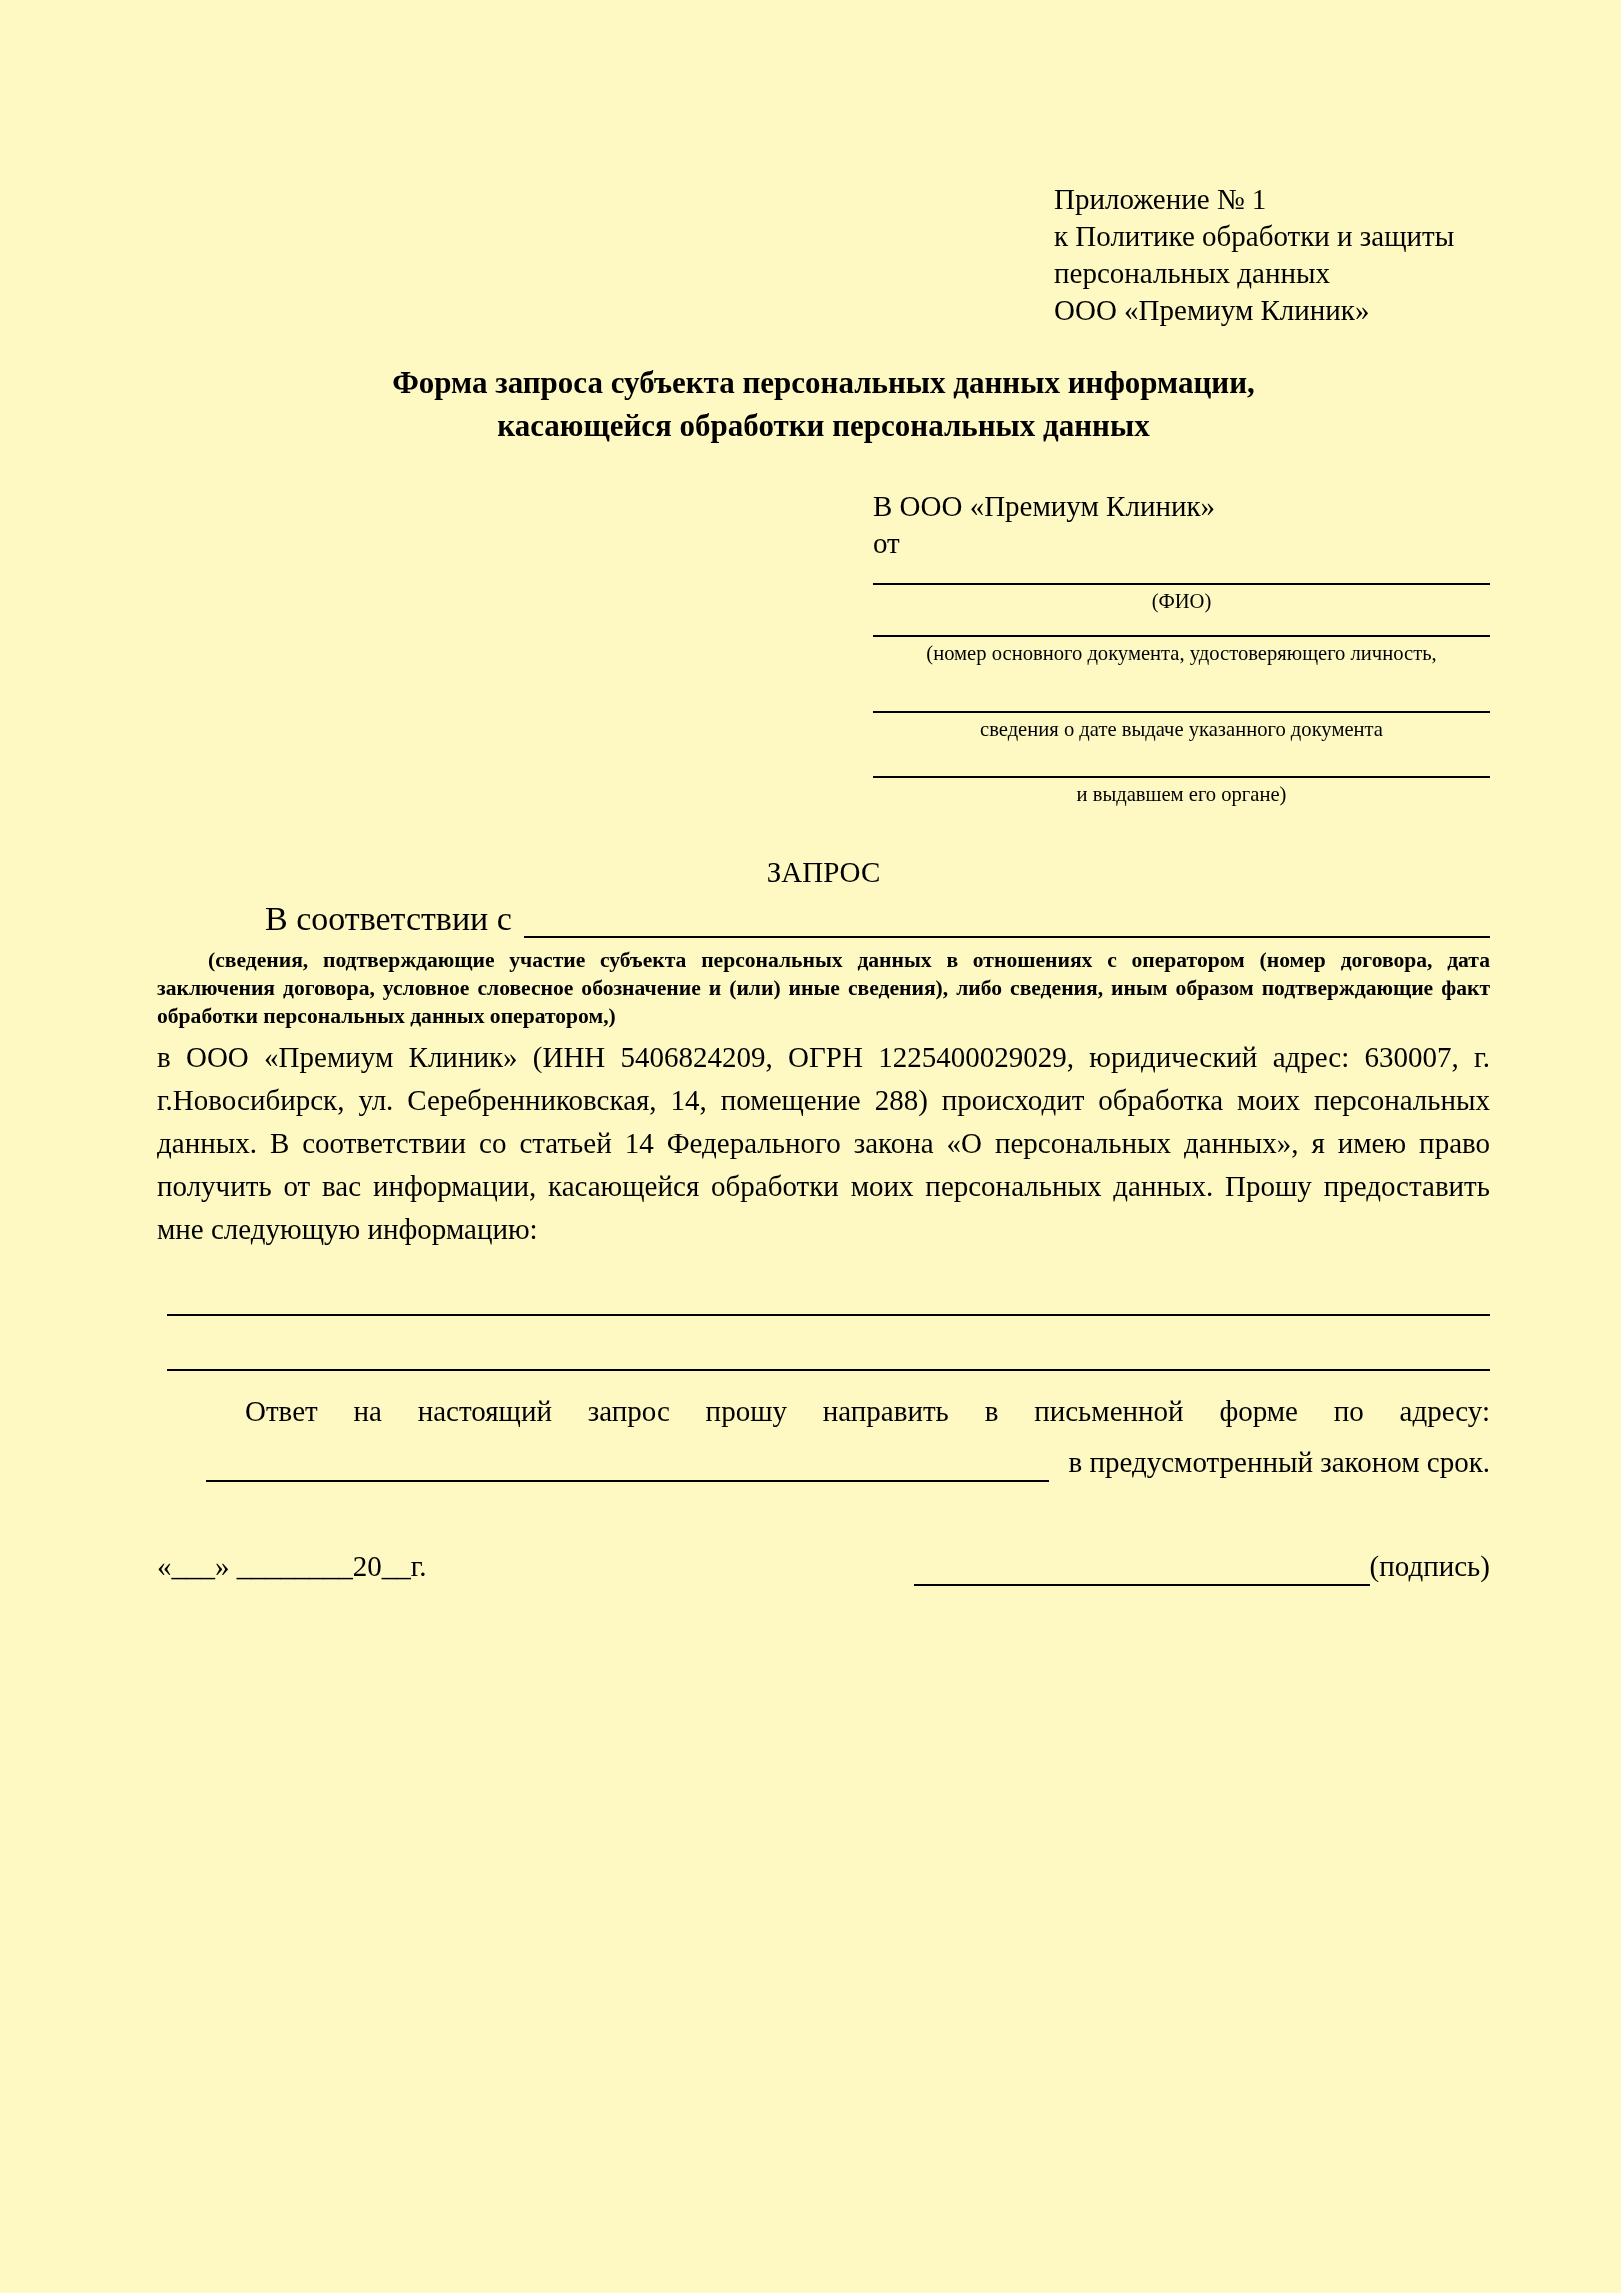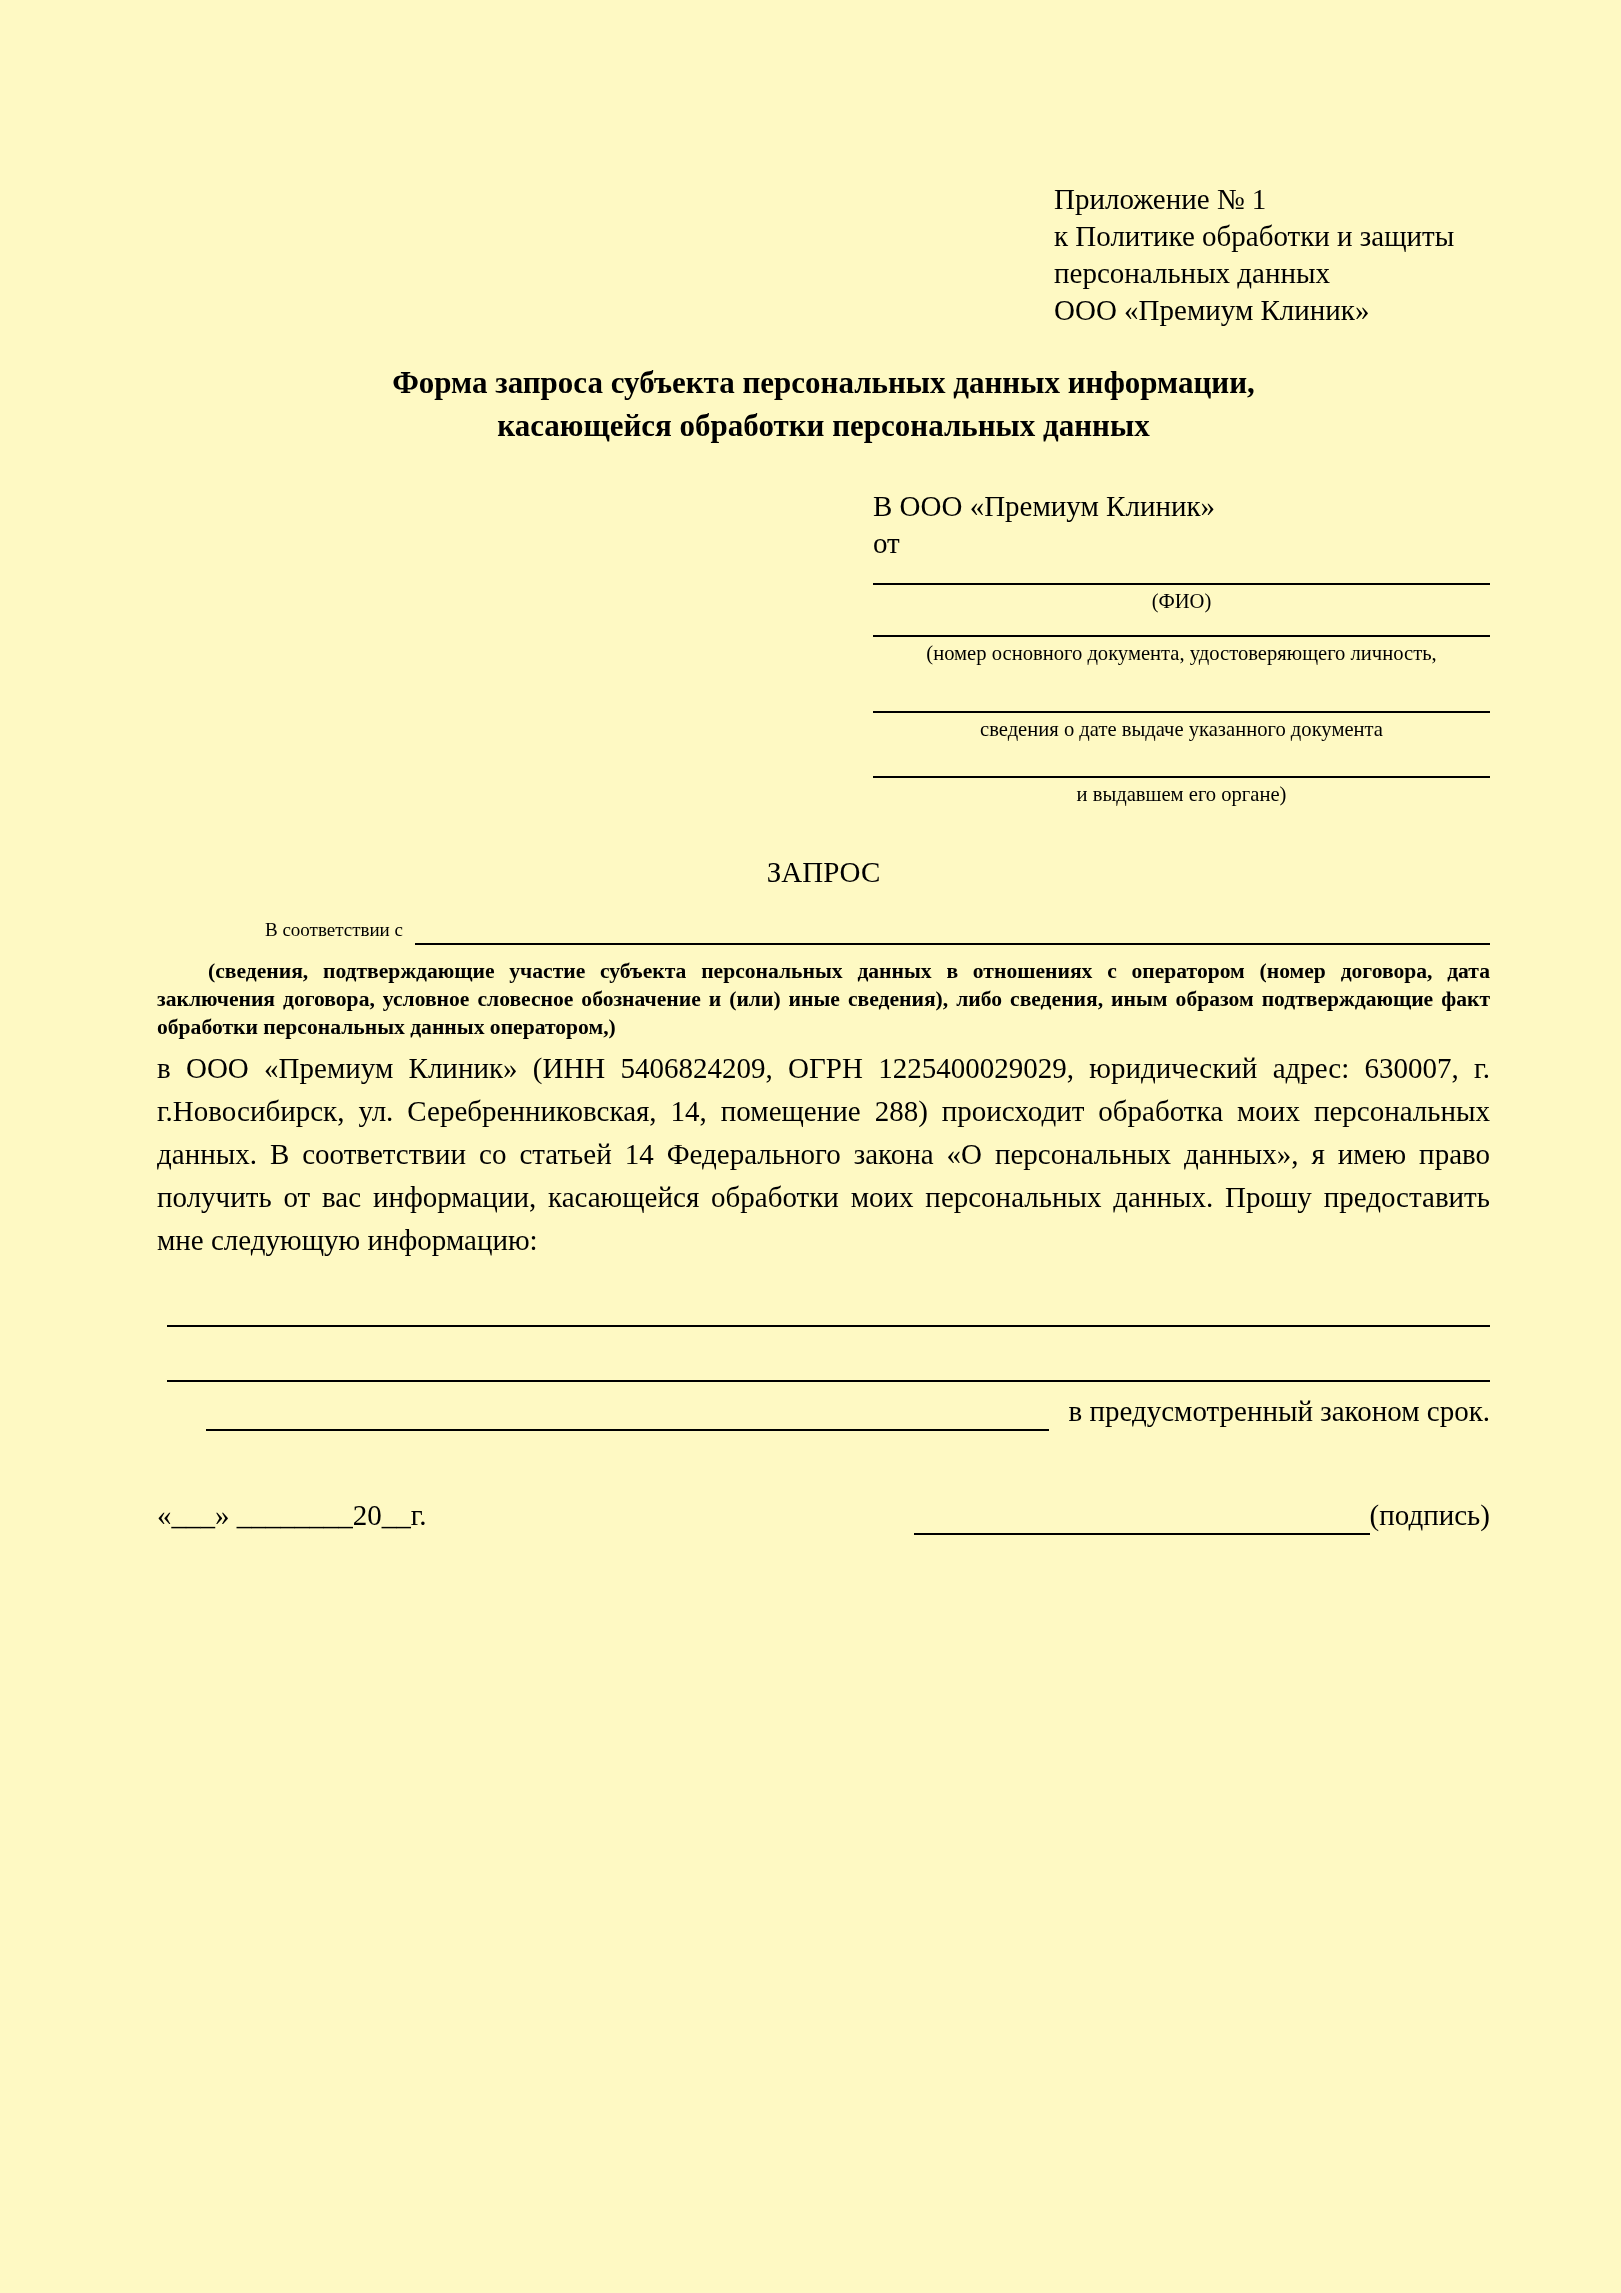--- a/index.html
+++ b/index.html
@@ -55,23 +55,24 @@
   }
 
   .request-heading {
     margin-top:45px;
     text-align:center;
     font-size:29px;
     line-height:37px;
   }
 
   .accordance-row {
-    margin-top:19px;
+    margin-top:8px;
     display:flex;
-    font-size:19px;
+    align-items:flex-end;
+    font-size:34px;
     line-height:39px;
   }
   .accordance-label { margin-left:108px; white-space:nowrap; }
   .fill-line {
     flex:1;
     border-bottom:2.9px solid #000;
     margin-left:11.8px;
     height:33px;
   }
 
@@ -183,20 +184,21 @@
       <span class="fill-line"></span>
     </div>
 
     <div class="small-caption">(сведения, подтверждающие участие субъекта персональных данных в отношениях с оператором (номер договора, дата заключения договора, условное словесное обозначение и (или) иные сведения), либо сведения, иным образом подтверждающие факт обработки персональных данных оператором,)</div>
 
     <div class="body-paragraph">в ООО «Премиум Клиник» (ИНН 5406824209, ОГРН 1225400029029, юридический адрес: 630007, г. г.Новосибирск, ул. Серебренниковская, 14, помещение 288) происходит обработка моих персональных данных. В соответствии со статьей 14 Федерального закона «О персональных данных», я имею право получить от вас информации, касающейся обработки моих персональных данных. Прошу предоставить мне следующую информацию:</div>
 
     <div class="blank-line b1"></div>
     <div class="blank-line b2"></div>
 
+    <div class="answer-line1">Ответ на настоящий запрос прошу направить в письменной форме по адресу:</div>
 
     <div class="answer-line2">
       <span class="answer-fill"></span>
       <span class="answer-tail">в предусмотренный законом срок.</span>
     </div>
 
     <div class="signature-row">
       <span class="date-part">«___» ________20__г.</span>
       <span class="sign-part">
         <span class="sign-line"></span>

